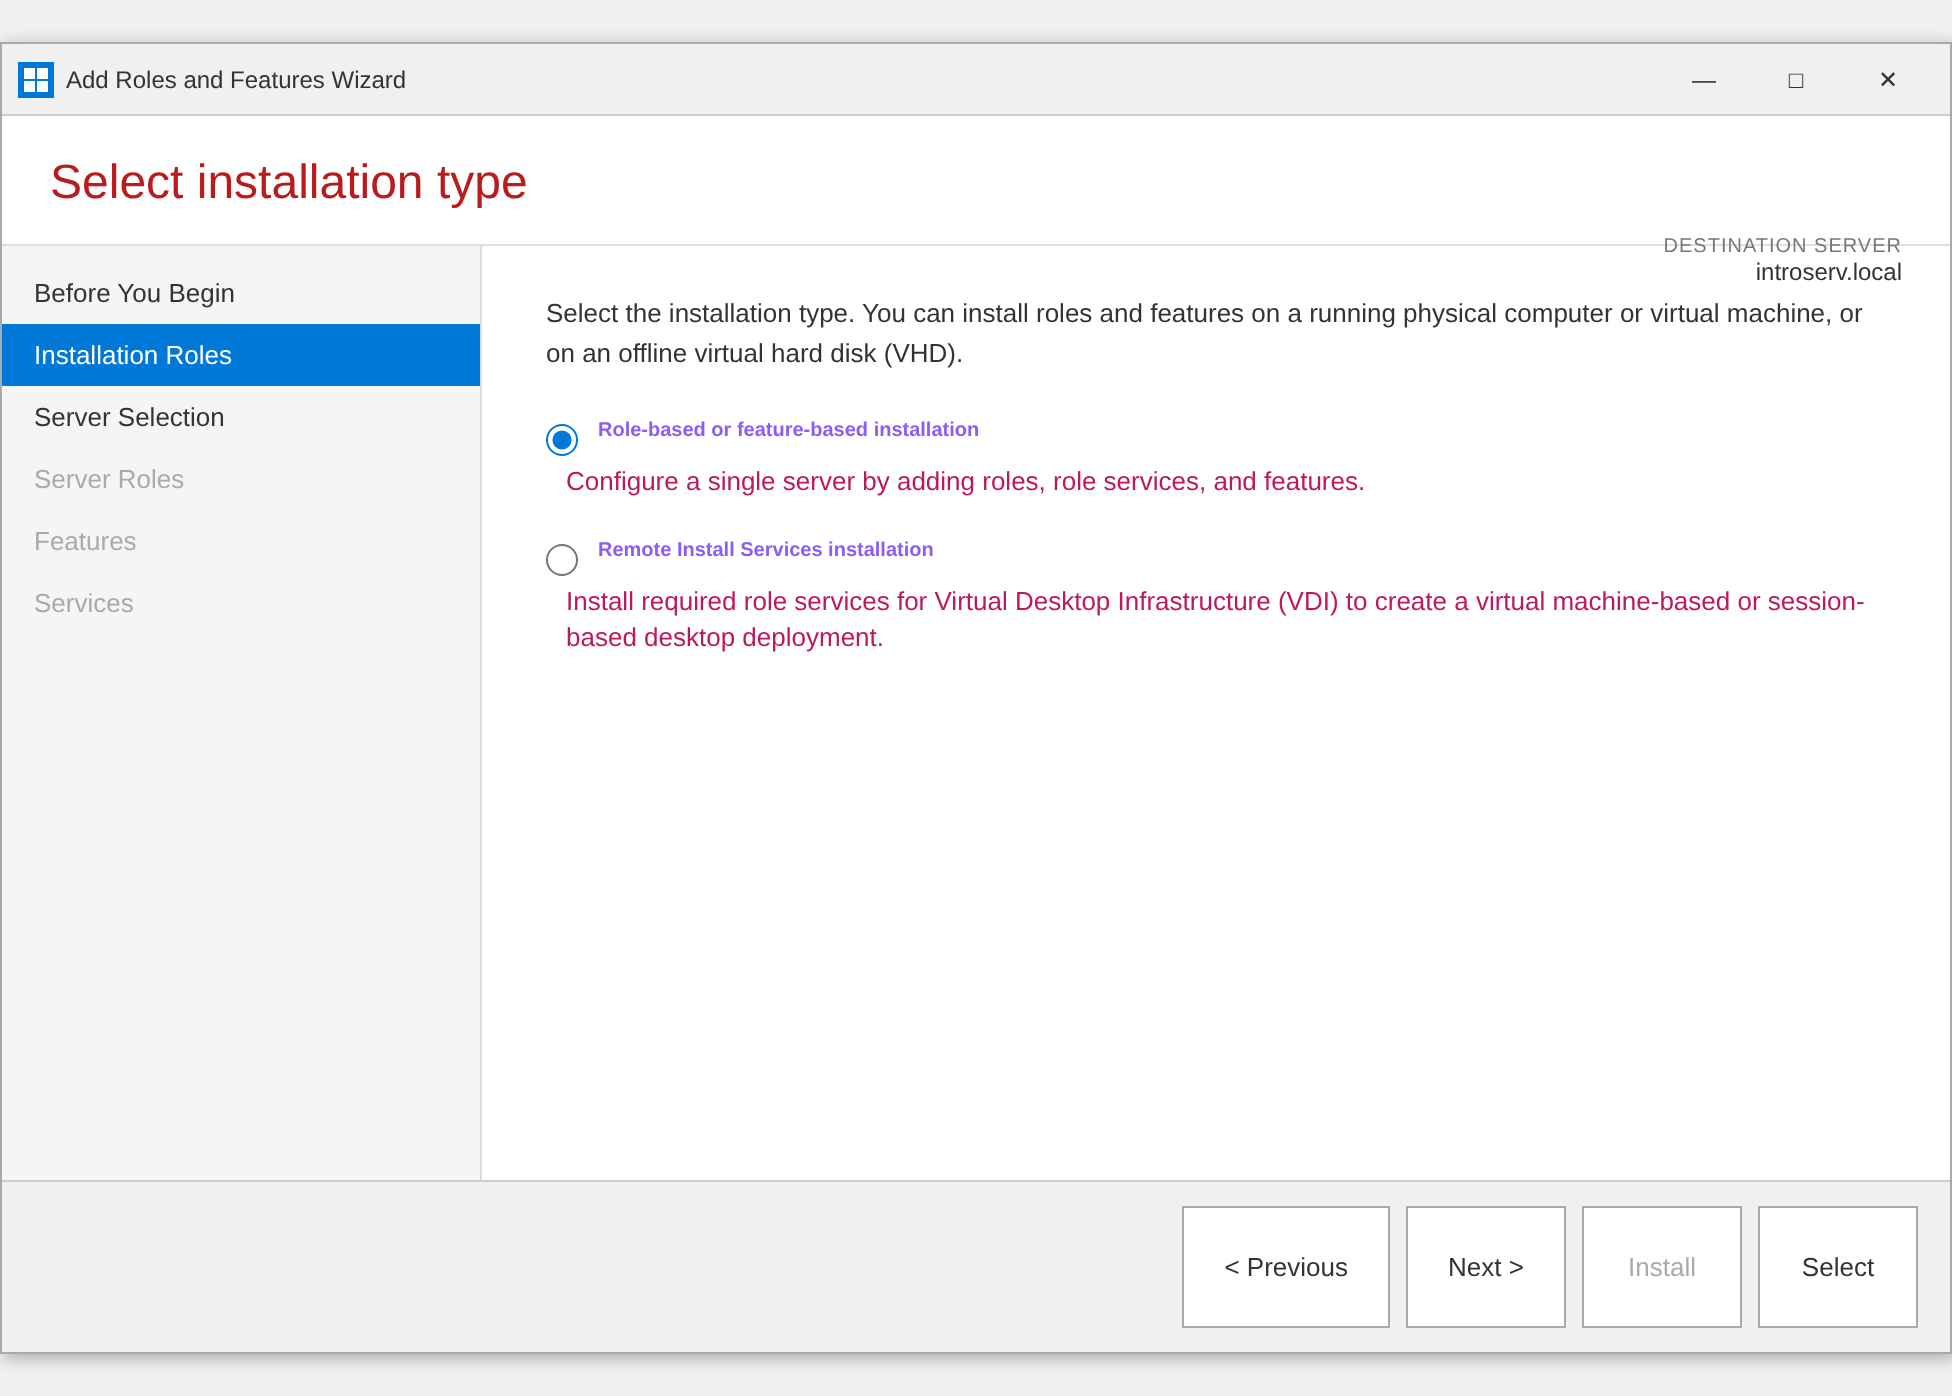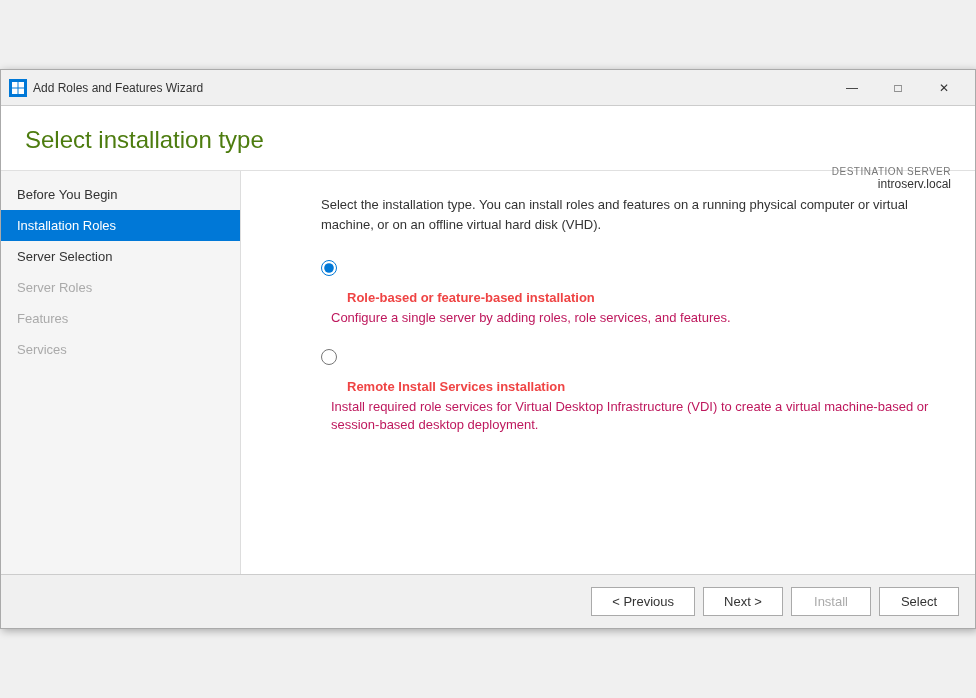--- a/index.html
+++ b/index.html
@@ -7,21 +7,21 @@
       font-family: 'Segoe UI', Arial, sans-serif;
       font-size: 13px;
       background: #f0f0f0;
       display: flex;
       align-items: center;
       justify-content: center;
       min-height: 100vh;
     }
     .window {
       width: 976px;
-      height: 560px;
+      height: 656px;
       background: #fff;
       border: 1px solid #aaa;
       display: flex;
       flex-direction: column;
       box-shadow: 2px 2px 8px rgba(0,0,0,0.3);
     }
     .title-bar {
       background: #f0f0f0;
       border-bottom: 1px solid #ccc;
       height: 36px;
@@ -65,21 +65,21 @@
     }
     .header {
       background: #fff;
       padding: 20px 24px 16px 24px;
       border-bottom: 1px solid #e0e0e0;
       flex-shrink: 0;
     }
     .header-title {
       font-size: 24px;
       font-weight: 300;
-      color: #4d7c0f;
+      color: #b91c1c;
       margin-bottom: 0;
     }
     .header-dest {
       position: absolute;
       top: 60px;
       right: 24px;
       text-align: right;
       font-size: 11px;
       color: #555;
     }
@@ -90,21 +90,20 @@
       text-transform: uppercase;
     }
     .header-dest-server {
       font-size: 12px;
       color: #333;
     }
     .main-content {
       display: flex;
       flex: 1;
       overflow: hidden;
-      gap: 48px;
     }
     .sidebar {
       width: 240px;
       background: #f5f5f5;
       border-right: 1px solid #ddd;
       padding: 8px 0;
       flex-shrink: 0;
     }
     .nav-item {
       padding: 8px 16px;
@@ -146,43 +145,42 @@
     .radio-input {
       margin-top: 2px;
       width: 16px;
       height: 16px;
       flex-shrink: 0;
       cursor: pointer;
       accent-color: #0078d7;
     }
     .radio-title {
       font-weight: 700;
-      font-size: 13px;
-      color: #ef4444;
-      margin-top: 32px;
+      font-size: 10px;
+      color: #8b5cf6;
     }
     .radio-desc {
       font-size: 13px;
       color: #be185d;
       margin-top: 4px;
       margin-left: 10px;
       line-height: 1.4;
       max-width: 650px;
     }
     .footer {
       border-top: 1px solid #ccc;
       background: #f0f0f0;
       padding: 12px 16px;
       display: flex;
       justify-content: flex-end;
       gap: 8px;
       flex-shrink: 0;
     }
     .footer-btn {
-      padding: 6px 20px;
+      padding: 22px 20px;
       font-size: 13px;
       border: 1px solid #aaa;
       background: #fff;
       cursor: pointer;
       color: #333;
       min-width: 80px;
     }
     .footer-btn:disabled {
       color: #aaa;
       cursor: default;

